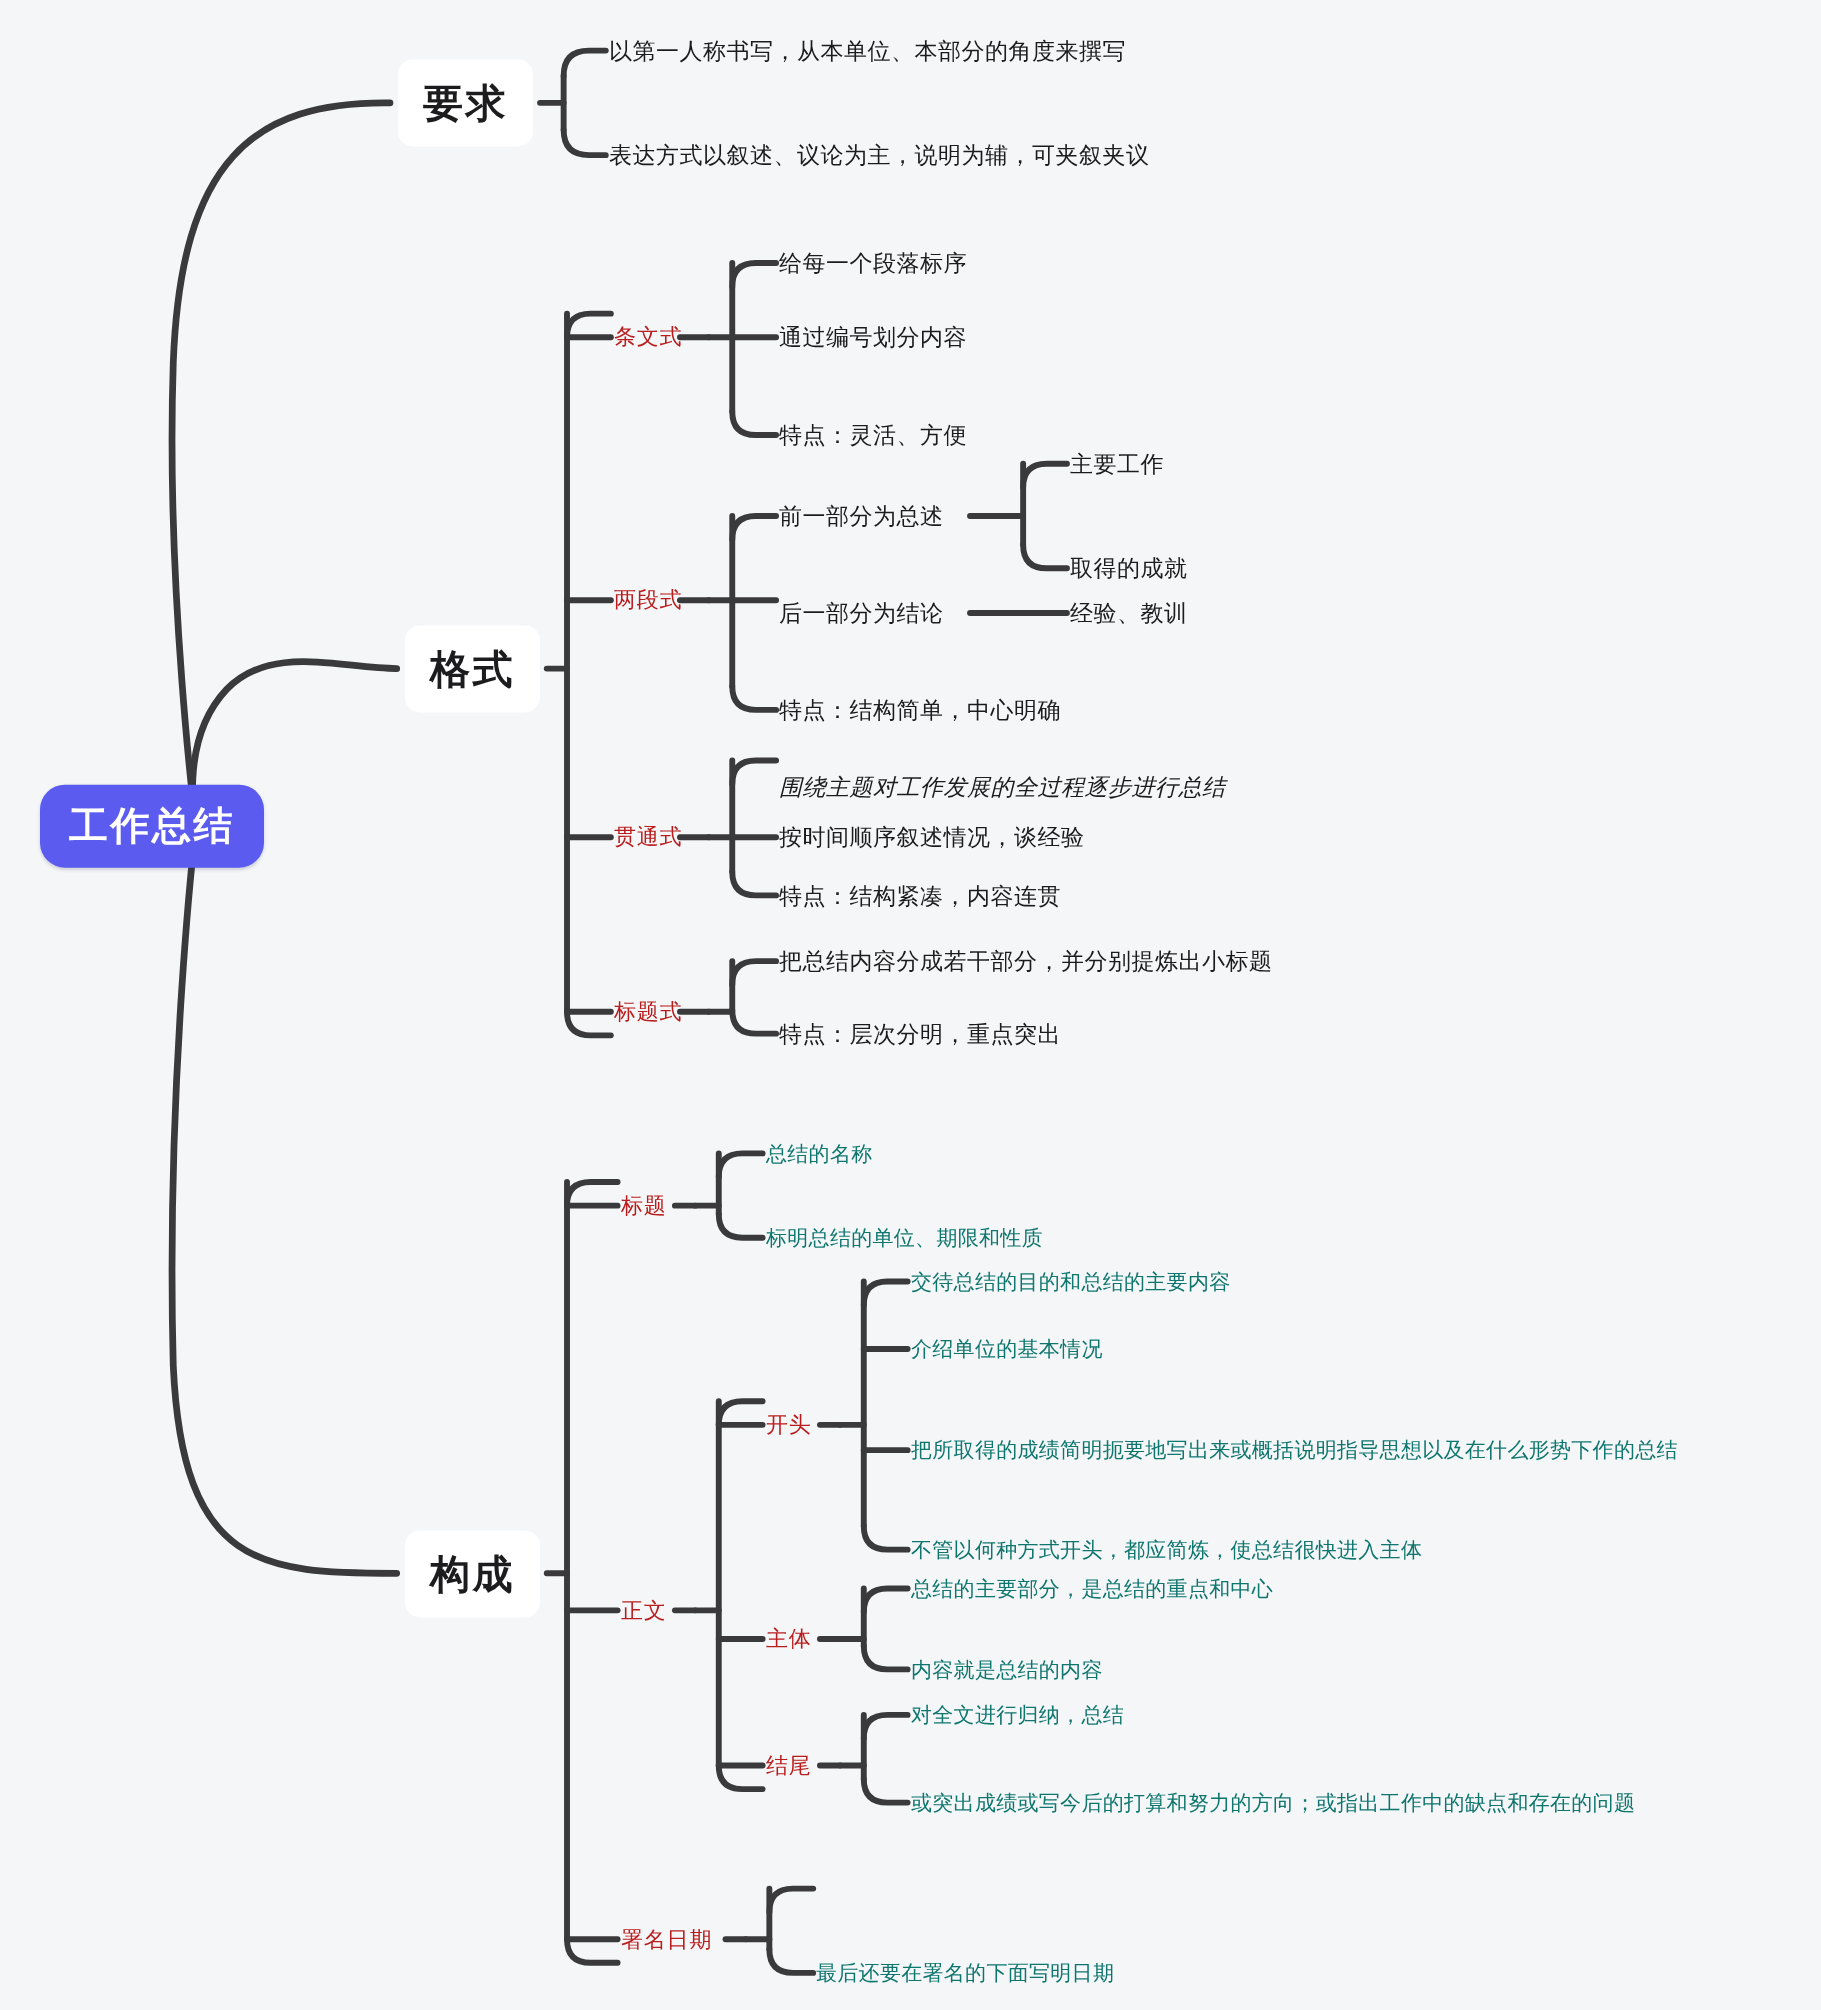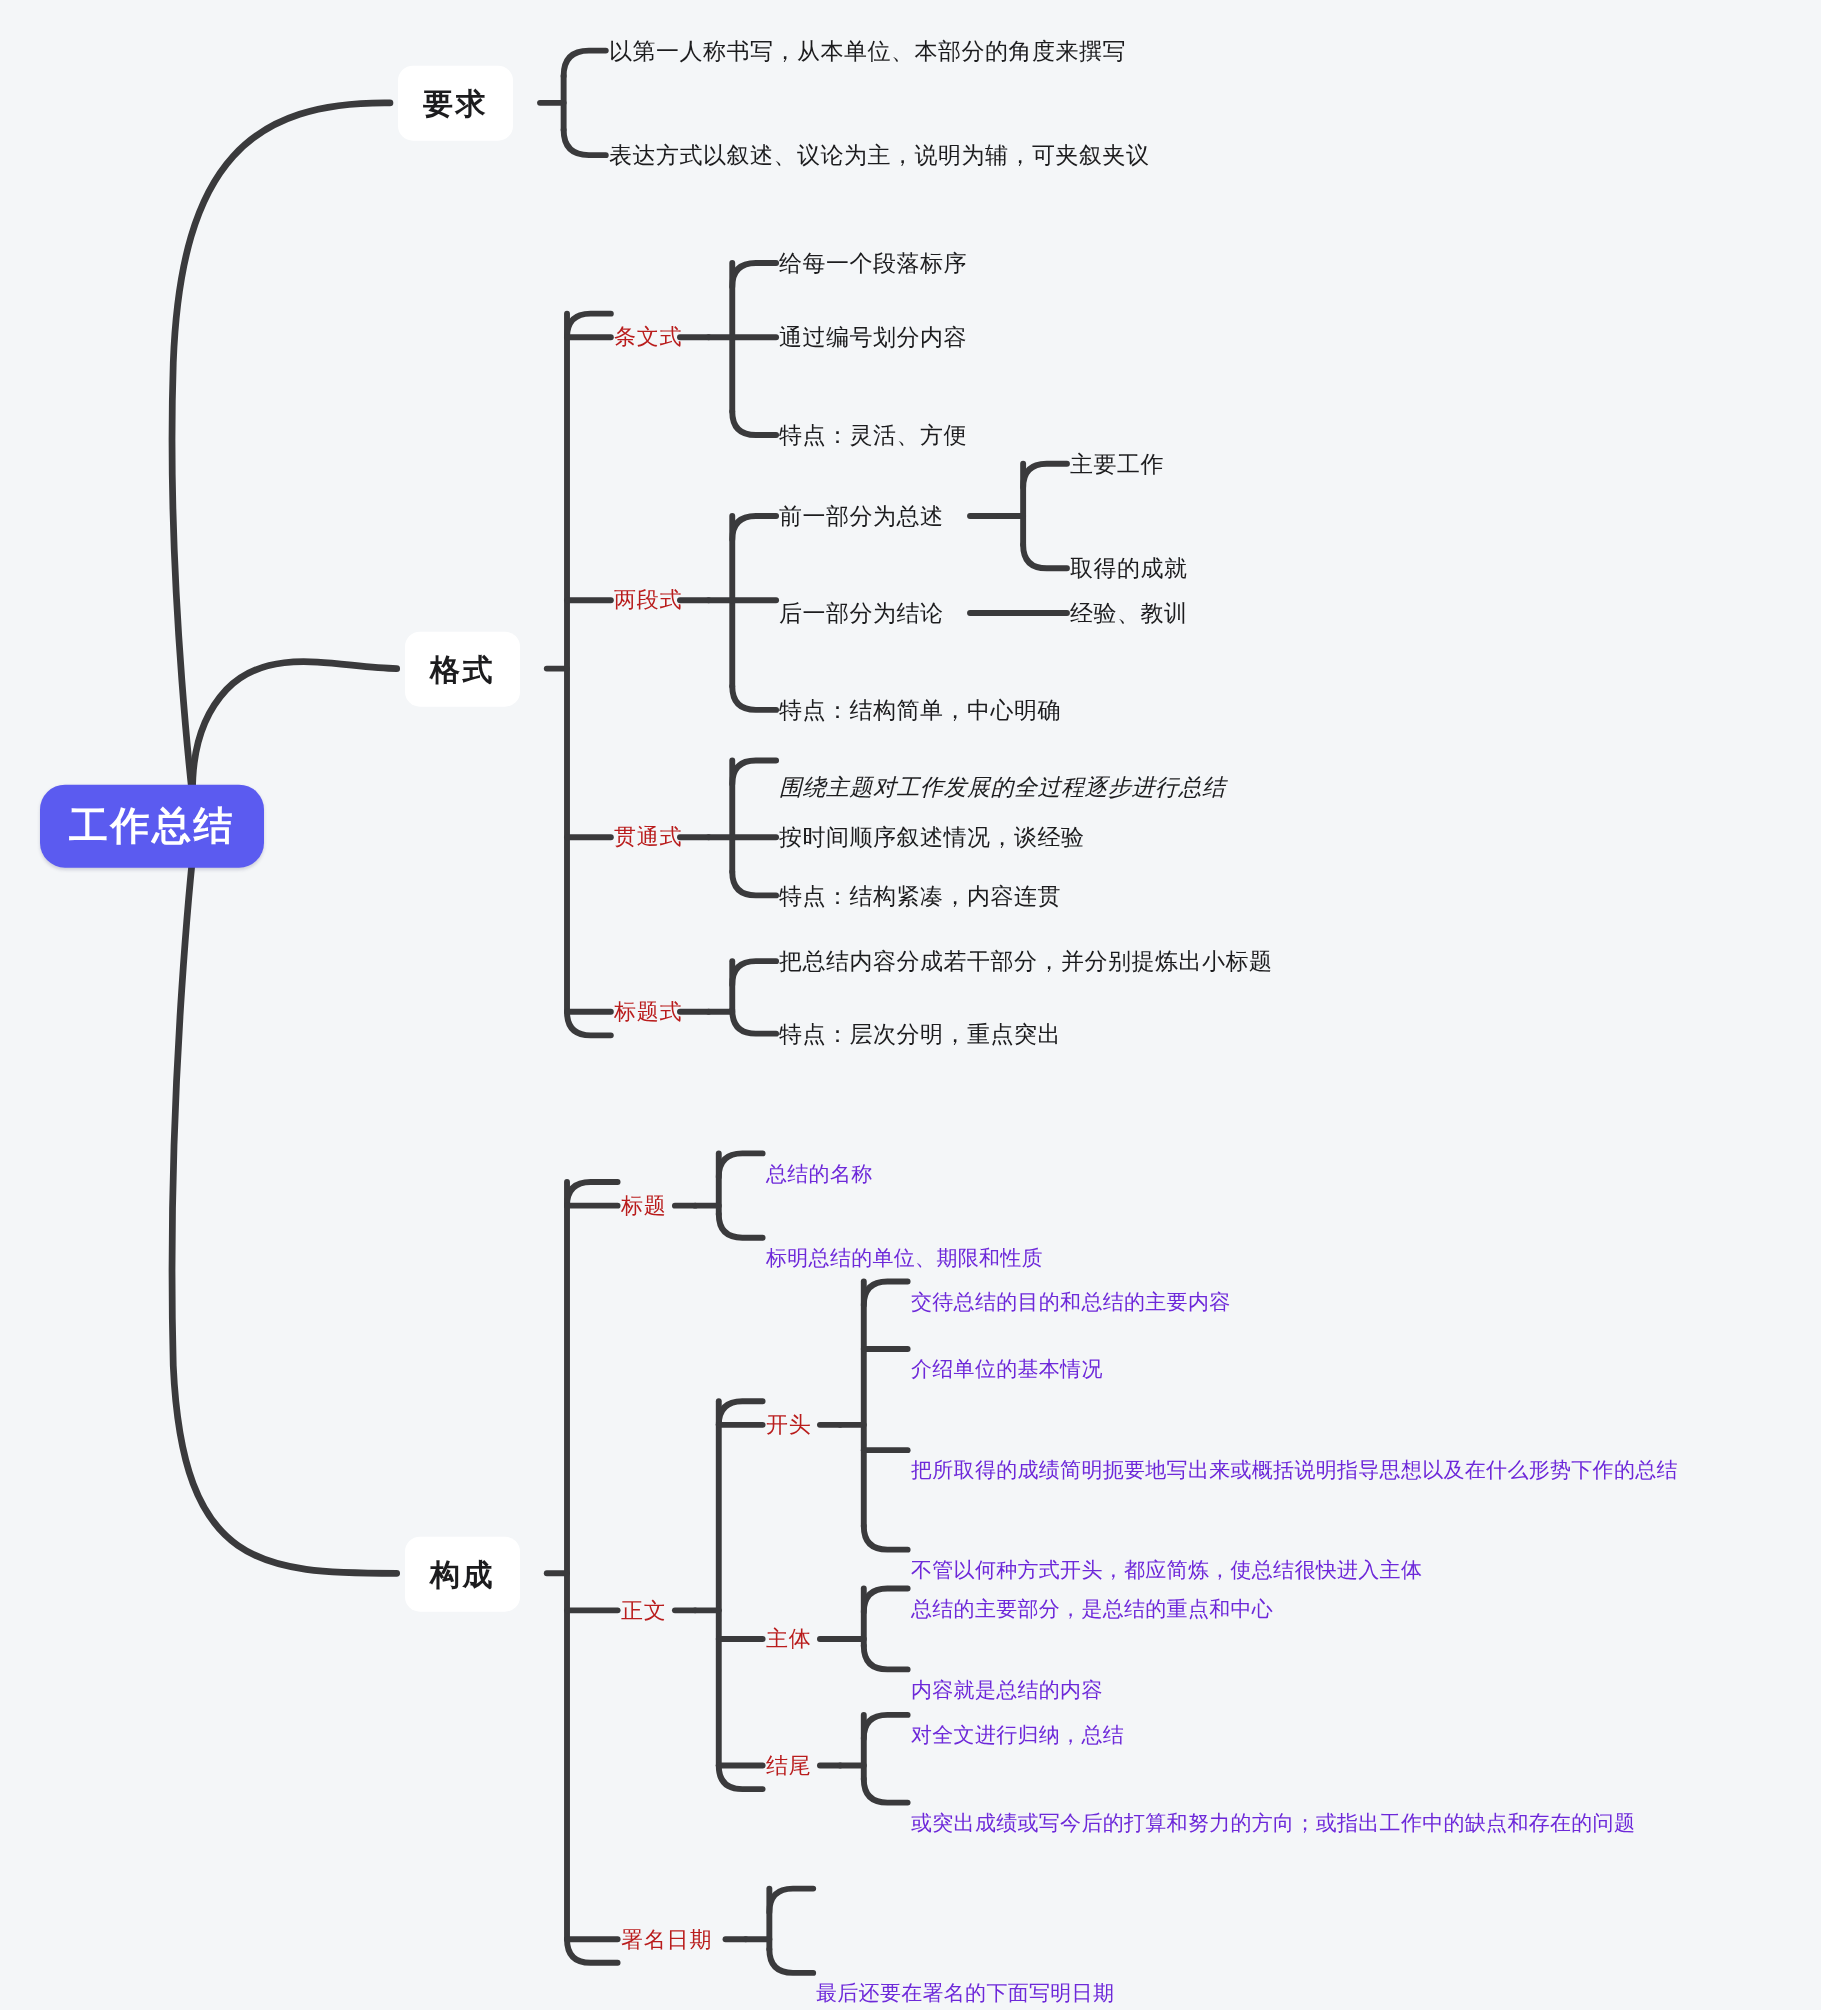--- a/index.html
+++ b/index.html
@@ -44,45 +44,44 @@
     letter-spacing: 2.5px;
     padding: 17px 29px;
     border-radius: 11.8px;
     box-shadow: 0 1.7px 3.4px rgba(40,40,90,.18);
   }
 
   
   .node.lvl1 {
     background: #ffffff;
     color: #1c1c1e;
-    font-size: 30px;
+    font-size: 40px;
     font-weight: 600;
     letter-spacing: 2.5px;
     padding: 18.6px 25px;
     border-radius: 15px;
   }
 
   
   .node.lvl2 {
     color: #b91c1c;
     font-size: 22px;
     letter-spacing: 0.8px;
   }
 
   
   .node.leaf {
     color: #1c1c1e;
     font-size: 23px;
     letter-spacing: 0.5px;
   }
   .node.leafsm {
-    color: #6d28d9;
+    color: #0f766e;
     font-size: 21px;
     letter-spacing: 0.3px;
-    margin-top: 20px;
   }
 </style>
 </head>
 <body>
 
 <div id="canvas">
 
   <svg class="links" viewBox="0 0 2160 2384" xmlns="http://www.w3.org/2000/svg">
     <g fill="none" stroke="#3a3a3c" stroke-width="7" stroke-linecap="round" stroke-linejoin="round">
 

